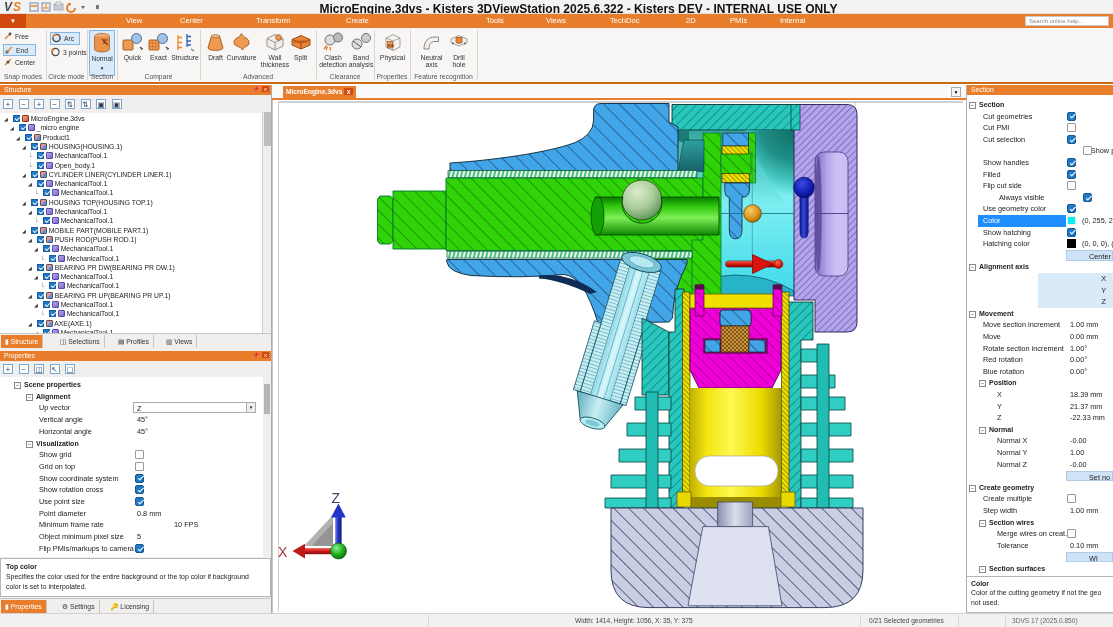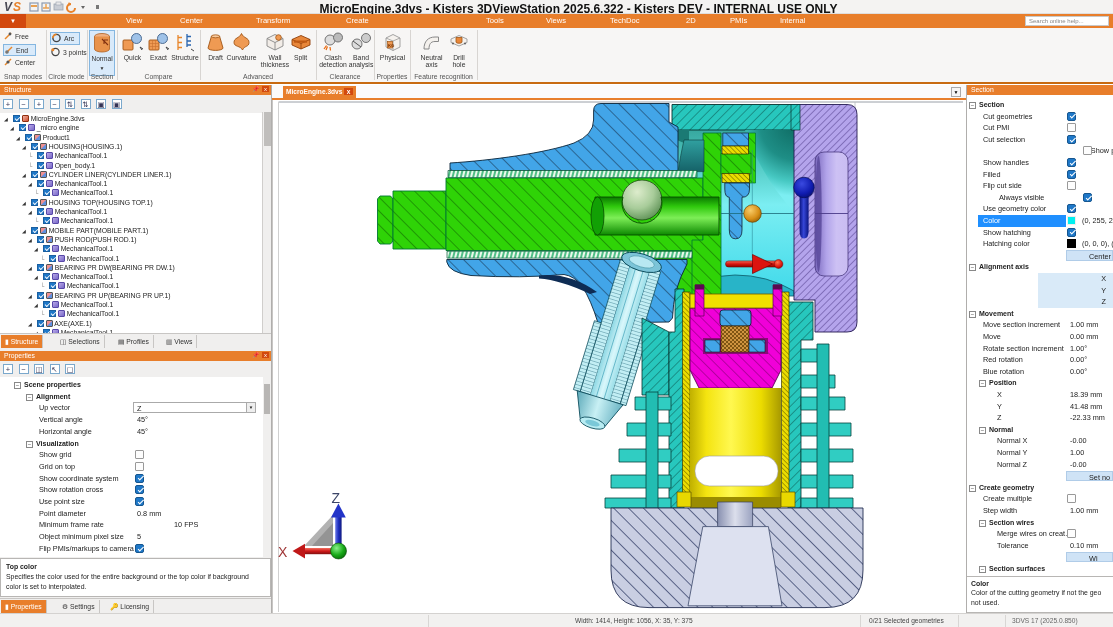--- a/index.html
+++ b/index.html
@@ -348,21 +348,21 @@
         <span style="position:absolute;left:55px;top:0px;width:75px;height:11.6px;background:#d9eaf8;text-align:right;padding-right:7px;">Z</span>
       </div>
       <div class="prow" style="left:14px;top:209.79999999999998px;width:132px;"><span class="minus" style="margin-left:-12px;">−</span><b>Movement</b></div>
       <div class="prow" style="left:16px;top:221.4px;width:130px;">Move section increment<span style="position:absolute;left:87px;">1.00 mm</span></div>
       <div class="prow" style="left:16px;top:233px;width:130px;">Move<span style="position:absolute;left:87px;">0.00 mm</span></div>
       <div class="prow" style="left:16px;top:244.6px;width:130px;">Rotate section increment<span style="position:absolute;left:87px;">1.00°</span></div>
       <div class="prow" style="left:16px;top:256.2px;width:124px;">Red rotation<span style="position:absolute;left:87px;">0.00°</span></div>
       <div class="prow" style="left:16px;top:267.8px;width:130px;">Blue rotation<span style="position:absolute;left:87px;">0.00°</span></div>
       <div class="prow" style="left:24px;top:279.4px;width:122px;"><span class="minus" style="margin-left:-12px;">−</span><b>Position</b></div>
       <div class="prow" style="left:30px;top:291px;width:116px;">X<span style="position:absolute;left:73px;">18.39 mm</span></div>
-      <div class="prow" style="left:30px;top:302.59999999999997px;width:116px;">Y<span style="position:absolute;left:73px;">41.48 mm</span></div>
+      <div class="prow" style="left:30px;top:302.59999999999997px;width:116px;">Y<span style="position:absolute;left:73px;">21.37 mm</span></div>
       <div class="prow" style="left:30px;top:314.2px;width:116px;">Z<span style="position:absolute;left:73px;">-22.33 mm</span></div>
       <div class="prow" style="left:24px;top:325.8px;width:122px;"><span class="minus" style="margin-left:-12px;">−</span><b>Normal</b></div>
       <div class="prow" style="left:30px;top:337.4px;width:116px;">Normal X<span style="position:absolute;left:73px;">-0.00</span></div>
       <div class="prow" style="left:30px;top:349px;width:116px;">Normal Y<span style="position:absolute;left:73px;">1.00</span></div>
       <div class="prow" style="left:30px;top:360.59999999999997px;width:116px;">Normal Z<span style="position:absolute;left:73px;">-0.00</span></div>
       <div class="prow" style="left:16px;top:372.2px;width:130px;">
         <span style="position:absolute;left:83px;top:0.5px;width:47px;height:10.5px;background:#cfe3f6;border:1px solid #b0cce8;text-align:left;padding-left:22px;white-space:nowrap;">Set no</span>
       </div>
       <div class="prow" style="left:14px;top:383.8px;width:132px;"><span class="minus" style="margin-left:-12px;">−</span><b>Create geometry</b></div>
       <div class="prow" style="left:16px;top:395.4px;width:130px;">Create multiple<span class="pchk0" style="left:84px;"></span></div>

